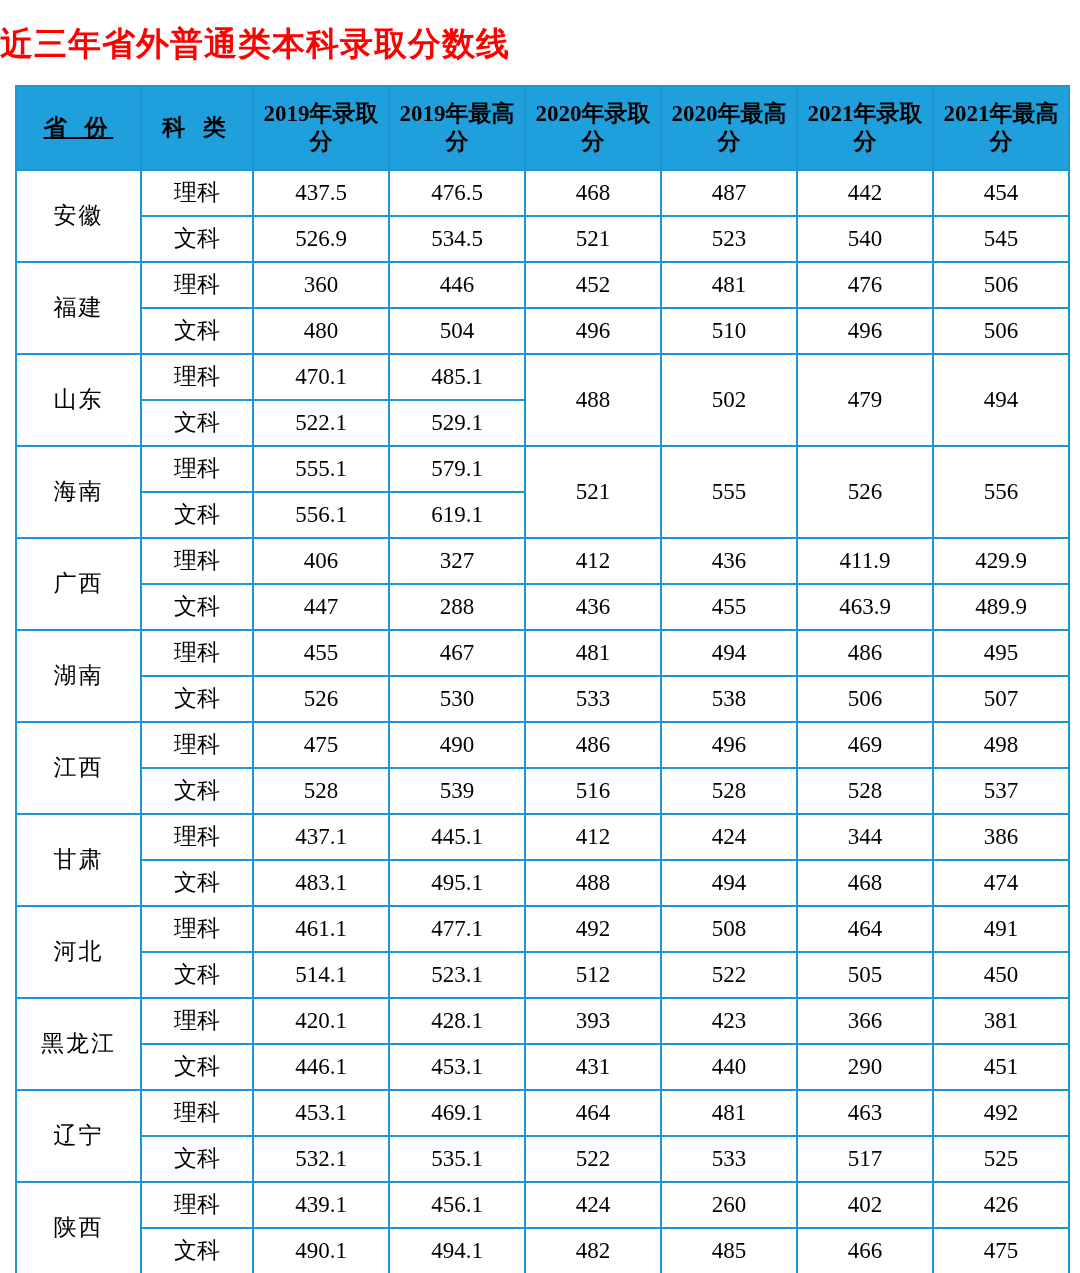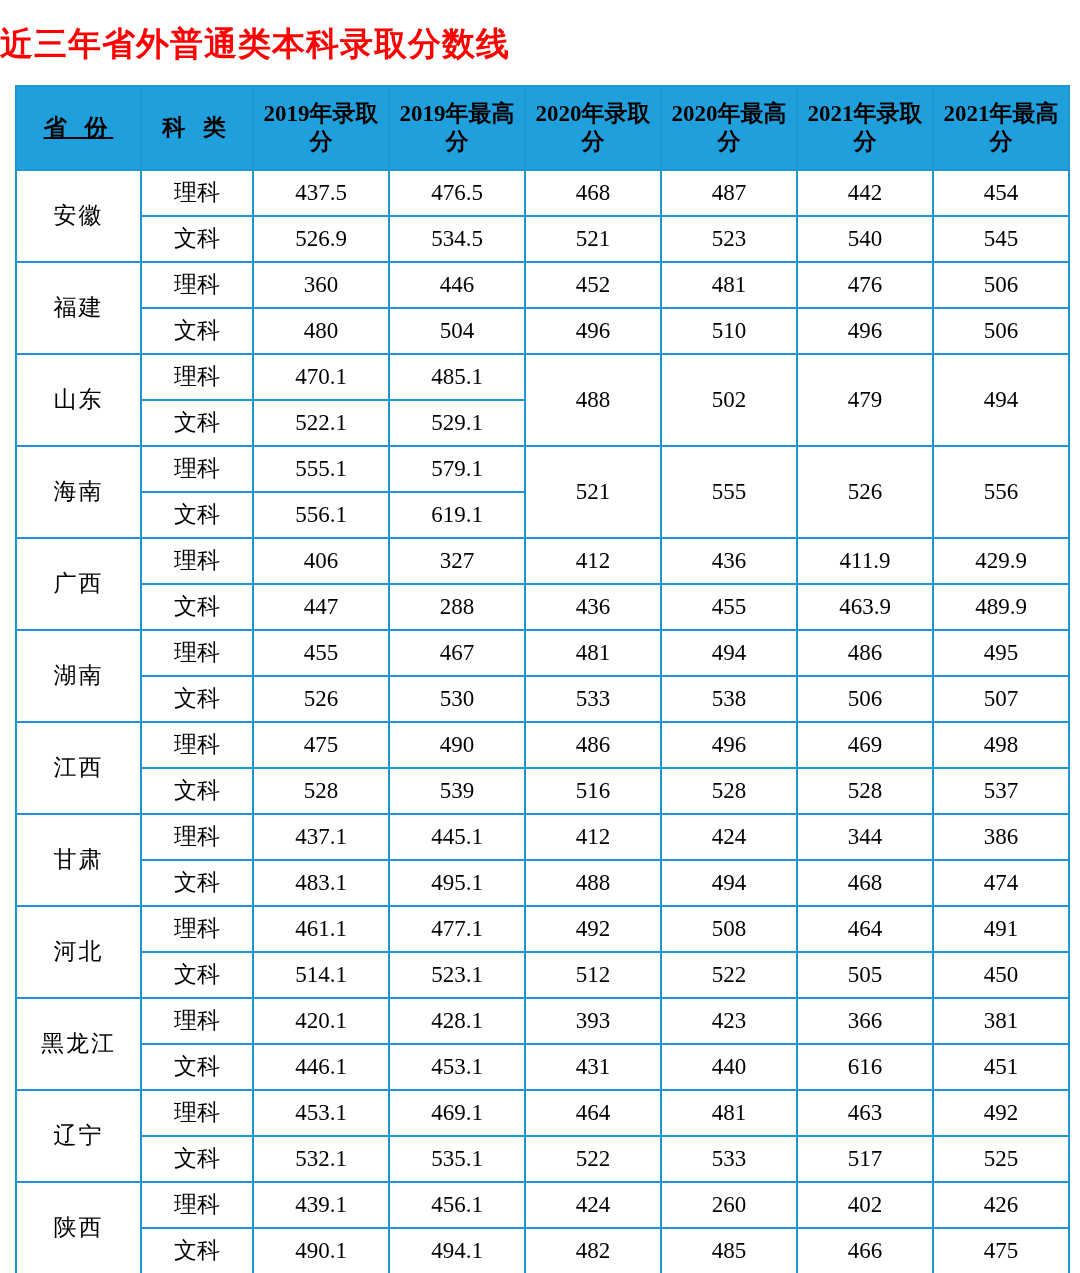--- a/index.html
+++ b/index.html
@@ -269,21 +269,21 @@
           <td>423</td>
           <td>366</td>
           <td>381</td>
         </tr>
         <tr>
           <td class="category">文科</td>
           <td>446.1</td>
           <td>453.1</td>
           <td>431</td>
           <td>440</td>
-          <td>616</td>
+          <td>290</td>
           <td>451</td>
         </tr>
         <tr>
           <td class="province" rowspan="2">辽宁</td>
           <td class="category">理科</td>
           <td>453.1</td>
           <td>469.1</td>
           <td>464</td>
           <td>481</td>
           <td>463</td>

